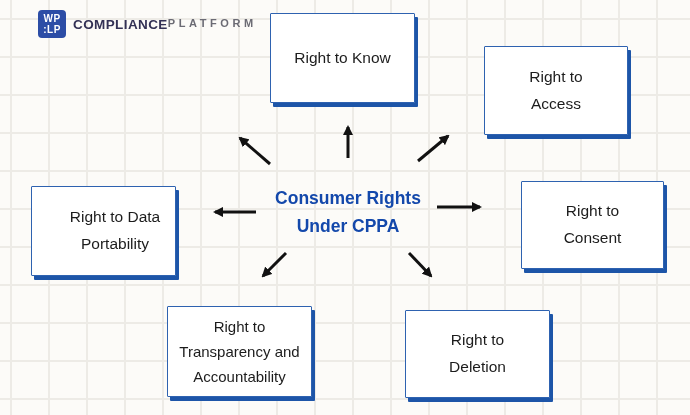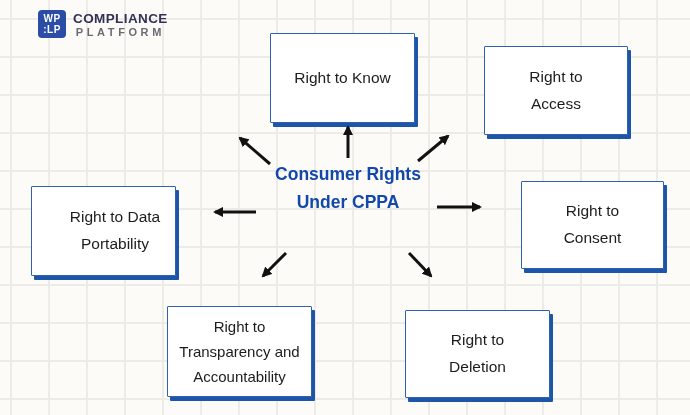--- a/index.html
+++ b/index.html
@@ -19,21 +19,21 @@
   .logo{
     position:absolute;left:38px;top:10px;
     display:flex;align-items:center;gap:7px;
   }
   .logo-icon{
     width:28px;height:28px;border-radius:4px;
     background:#2c4da6;color:#ffffff;
     display:flex;flex-direction:column;align-items:center;justify-content:center;
     font-weight:bold;font-size:10px;line-height:11px;letter-spacing:0.5px;
   }
-  .logo-text{display:flex;flex-direction:column;justify-content:center;text-align:center;}
+  .logo-text{display:flex;flex-direction:row;justify-content:center;}
   .logo-title{
     font-weight:bold;font-size:13.5px;color:#333155;letter-spacing:0.4px;line-height:15px;
   }
   .logo-subtitle{
     font-size:11px;color:#6b6b74;letter-spacing:3.6px;line-height:12px;font-weight:bold;
   }
   
   .node{
     position:absolute;
     background:#ffffff;
@@ -42,29 +42,29 @@
     box-shadow:3px 4px 0 0 #1d55a8;
     display:flex;align-items:center;justify-content:center;
     text-align:center;
     color:#1c1c1c;
     font-size:15.5px;line-height:1.72;
     box-sizing:border-box;
     padding:4px;
   }
   .node-label{white-space:pre-line;}
   .node-correction{left:68px;top:57px;width:145px;height:86px;}
-  .node-know{left:270px;top:13px;width:145px;height:90px;margin-top:20px;}
+  .node-know{left:270px;top:13px;width:145px;height:90px;}
   .node-access{left:484px;top:46px;width:144px;height:89px;}
   .node-portability{left:31px;top:186px;width:145px;height:90px;padding-left:27px;}
   .node-consent{left:521px;top:181px;width:143px;height:88px;}
   .node-transparency{left:167px;top:306px;width:145px;height:91px;font-size:15px;line-height:1.68;}
   .node-deletion{left:405px;top:310px;width:145px;height:88px;}
   
   .center-title{
-    position:absolute;left:238px;top:160px;width:220px;
+    position:absolute;left:238px;top:184px;width:220px;
     text-align:center;
     color:#1348ab;font-weight:bold;font-size:17.5px;line-height:1.62;
     white-space:pre-line;
   }
   .arrows{position:absolute;left:0;top:0;width:690px;height:415px;pointer-events:none;}
 </style>
 </head>
 <body>
 
 <div class="stage">

